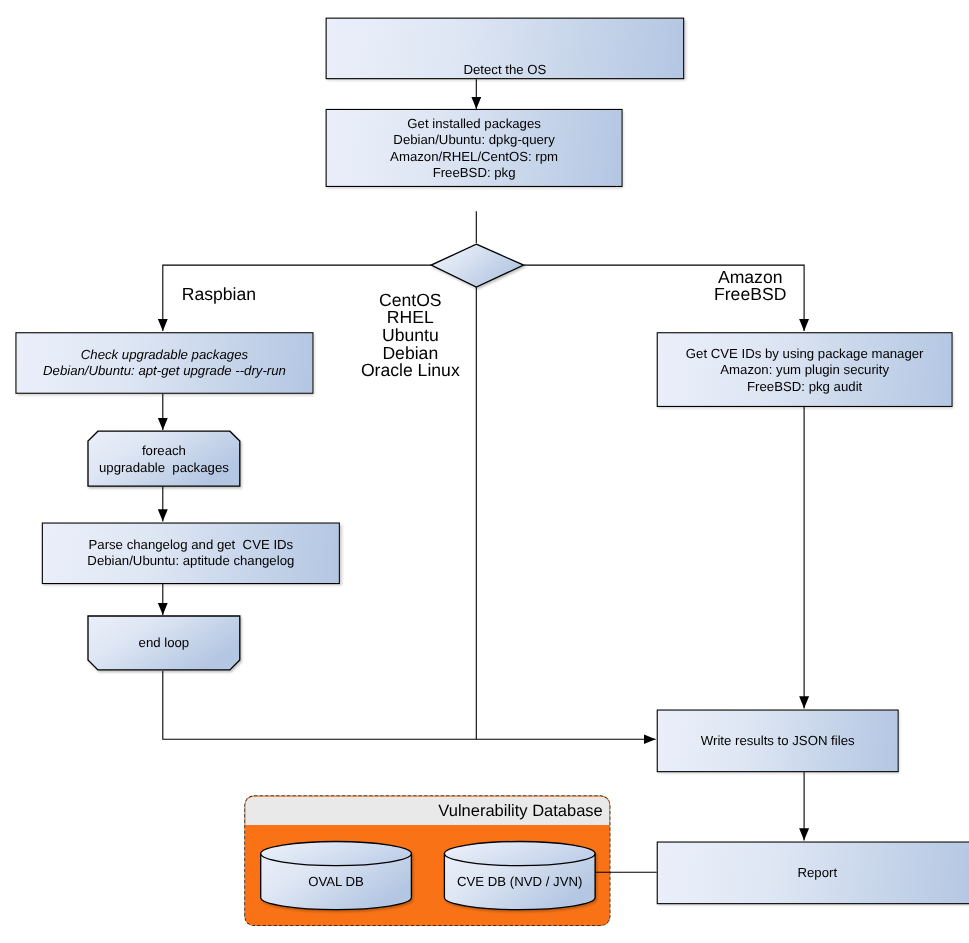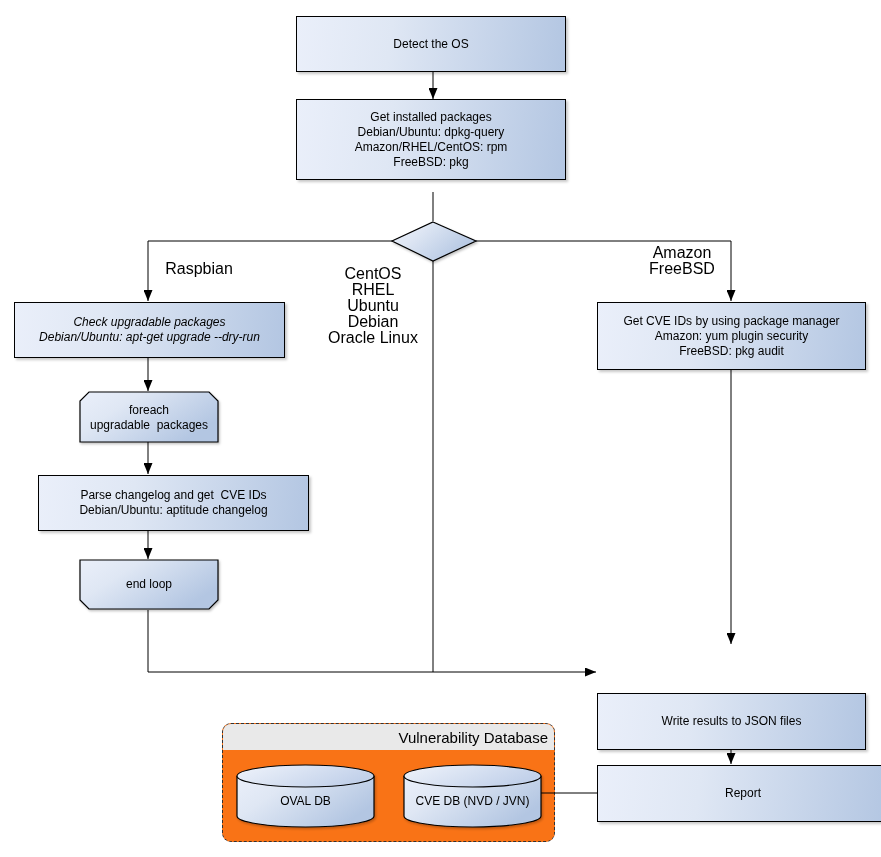--- a/index.html
+++ b/index.html
@@ -122,25 +122,25 @@
       <polygon points="433,222 476,241 433,261 392,241"></polygon>
       <polygon points="89,392 209,392 218,401 218,442 80,442 80,401"></polygon>
       <polygon points="80,560 218,560 218,600 209,609 89,609 80,600"></polygon>
       <path d="M237,776 L237,816 A68.5,11 0 0 0 374,816 L374,776"></path>
       <ellipse cx="305.5" cy="776" rx="68.5" ry="11" fill="url(#lidGrad)"></ellipse>
       <path d="M404,776 L404,816 A68.5,11 0 0 0 541,816 L541,776"></path>
       <ellipse cx="472.5" cy="776" rx="68.5" ry="11" fill="url(#lidGrad)"></ellipse>
     </g>
   </svg>
 
-  <div class="node" style="left:296px; top:16px; width:270px; height:56px;">
+  <div class="node" style="left:296px; top:16px; width:326px; height:56px;align-items:flex-end;">
     <span>Detect the OS</span>
   </div>
 
-  <div class="node" style="left:296px; top:99px; width:270px; height:81px;">
+  <div class="node" style="left:296px; top:99px; width:270px; height:71px;">
     <span>Get installed packages
 Debian/Ubuntu: dpkg-query
 Amazon/RHEL/CentOS: rpm
 FreeBSD: pkg</span>
   </div>
 
   <div class="node" style="left:14px; top:302px; width:271px; height:56px;font-style:italic;">
     <span>Check upgradable packages
 Debian/Ubuntu: apt-get upgrade --dry-run</span>
   </div>
@@ -149,21 +149,21 @@
     <span>Parse changelog and get  CVE IDs
 Debian/Ubuntu: aptitude changelog</span>
   </div>
 
   <div class="node" style="left:597px; top:302px; width:269px; height:68px;">
     <span>Get CVE IDs by using package manager
 Amazon: yum plugin security
 FreeBSD: pkg audit</span>
   </div>
 
-  <div class="node" style="left:597px; top:645px; width:269px; height:57px;margin-top:48px;">
+  <div class="node" style="left:597px; top:645px; width:220px; height:57px;">
     <span>Write results to JSON files</span>
   </div>
 
   <div class="node" style="left:597px; top:765px; width:292px; height:57px;">
     <span>Report</span>
   </div>
 
   <div class="shape-label" style="left:80px; top:392px; width:138px; height:52px;">foreach
 upgradable  packages</div>
 

